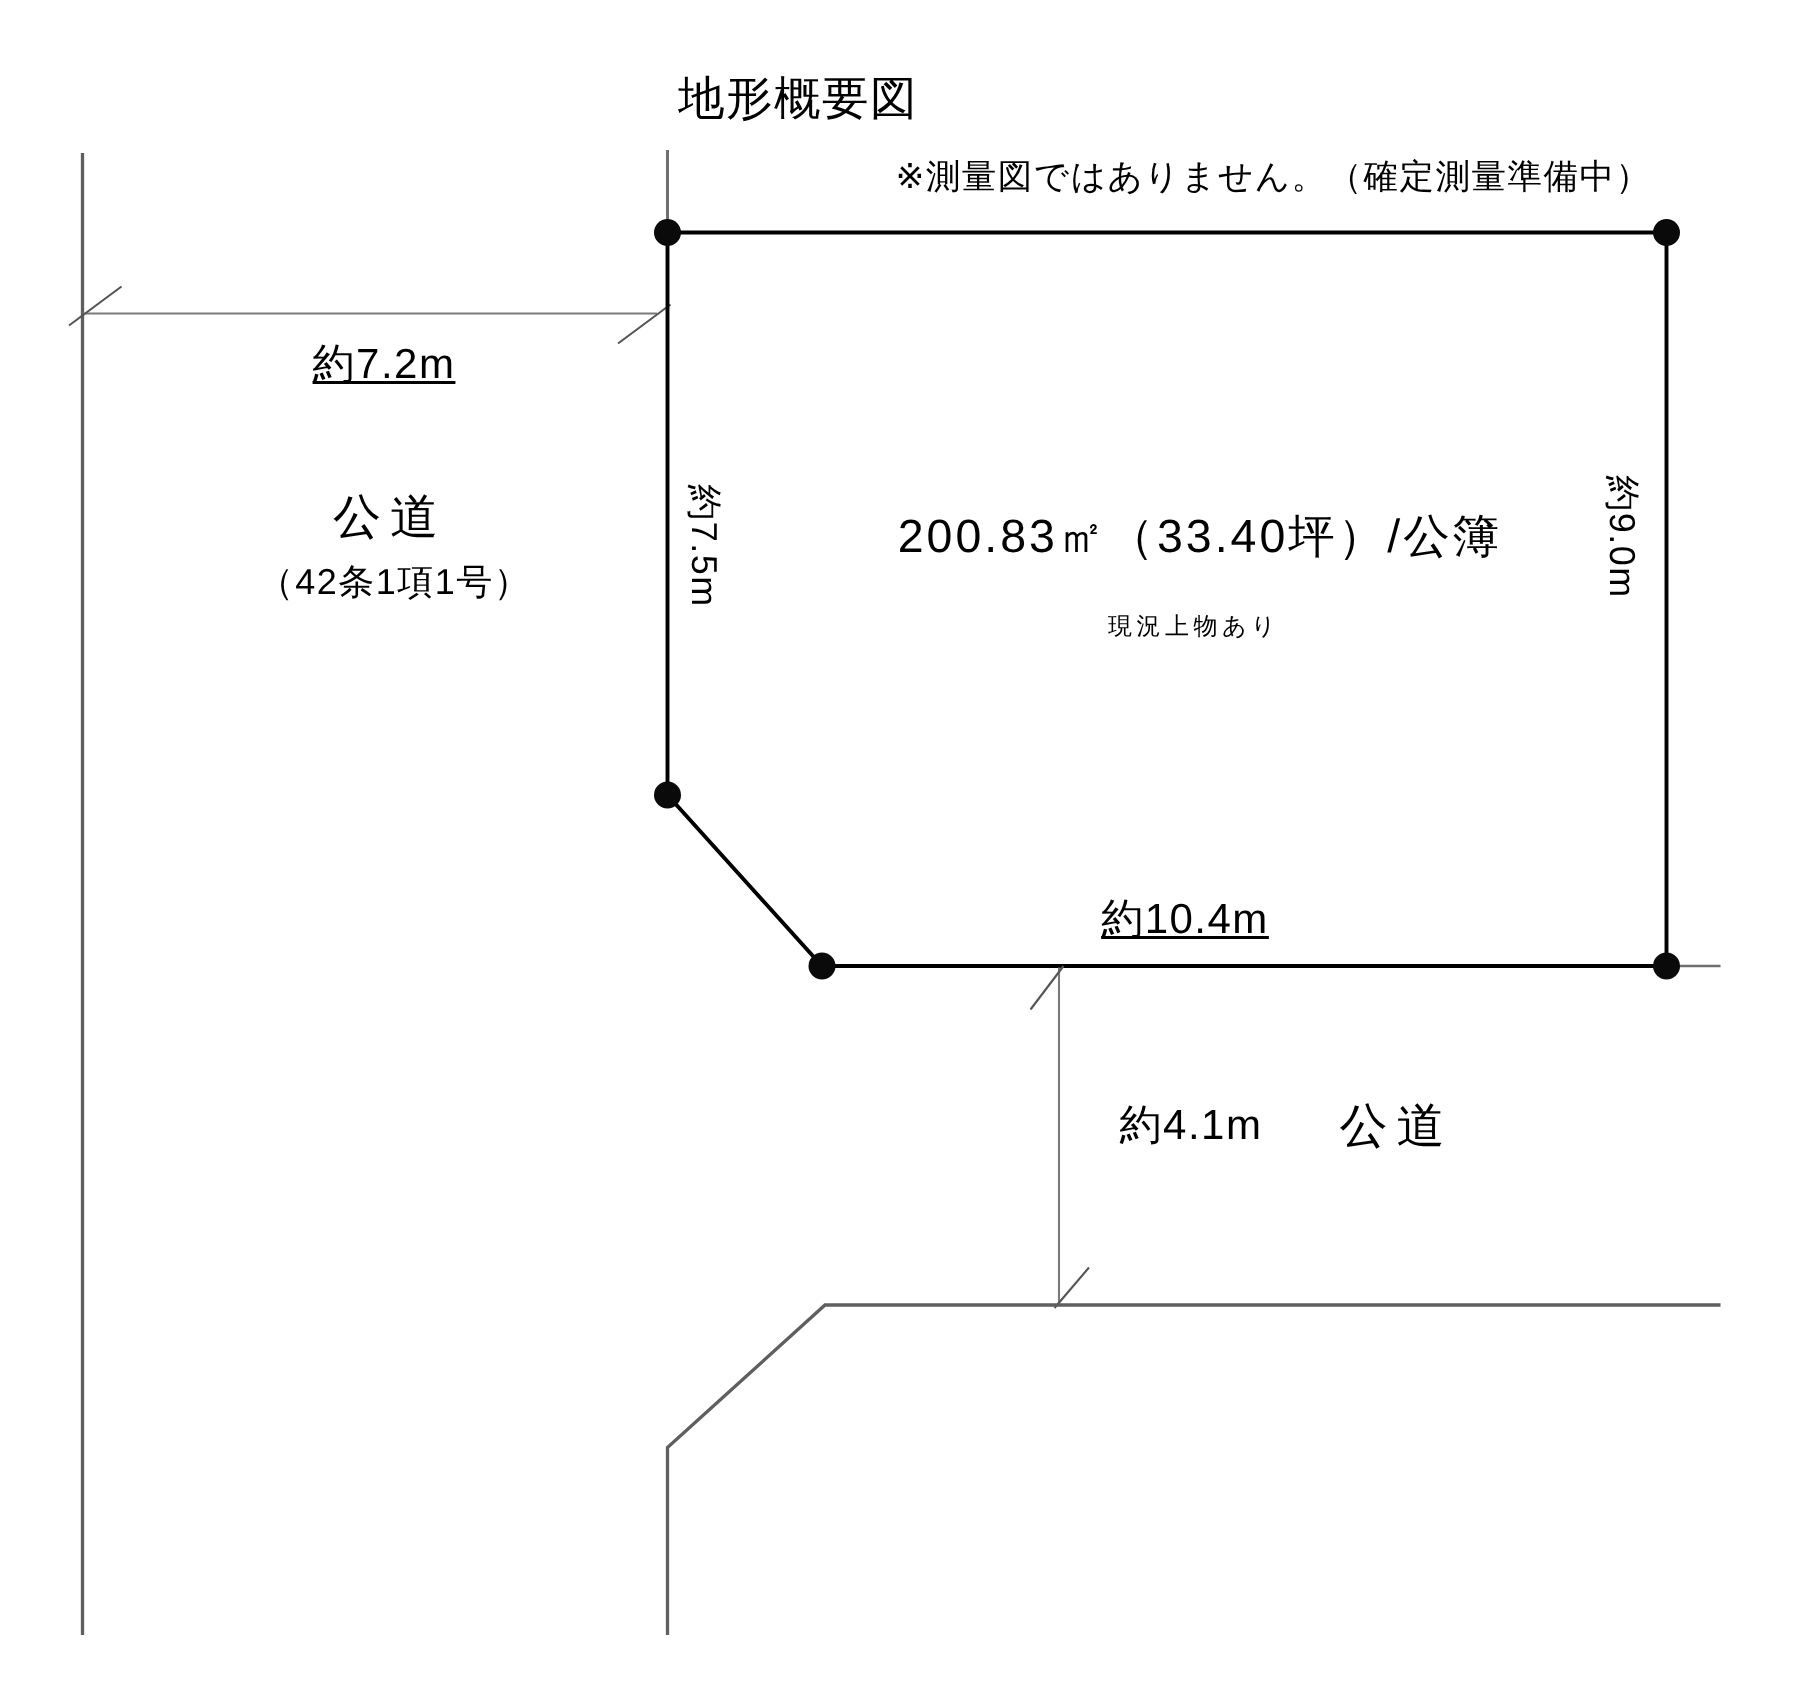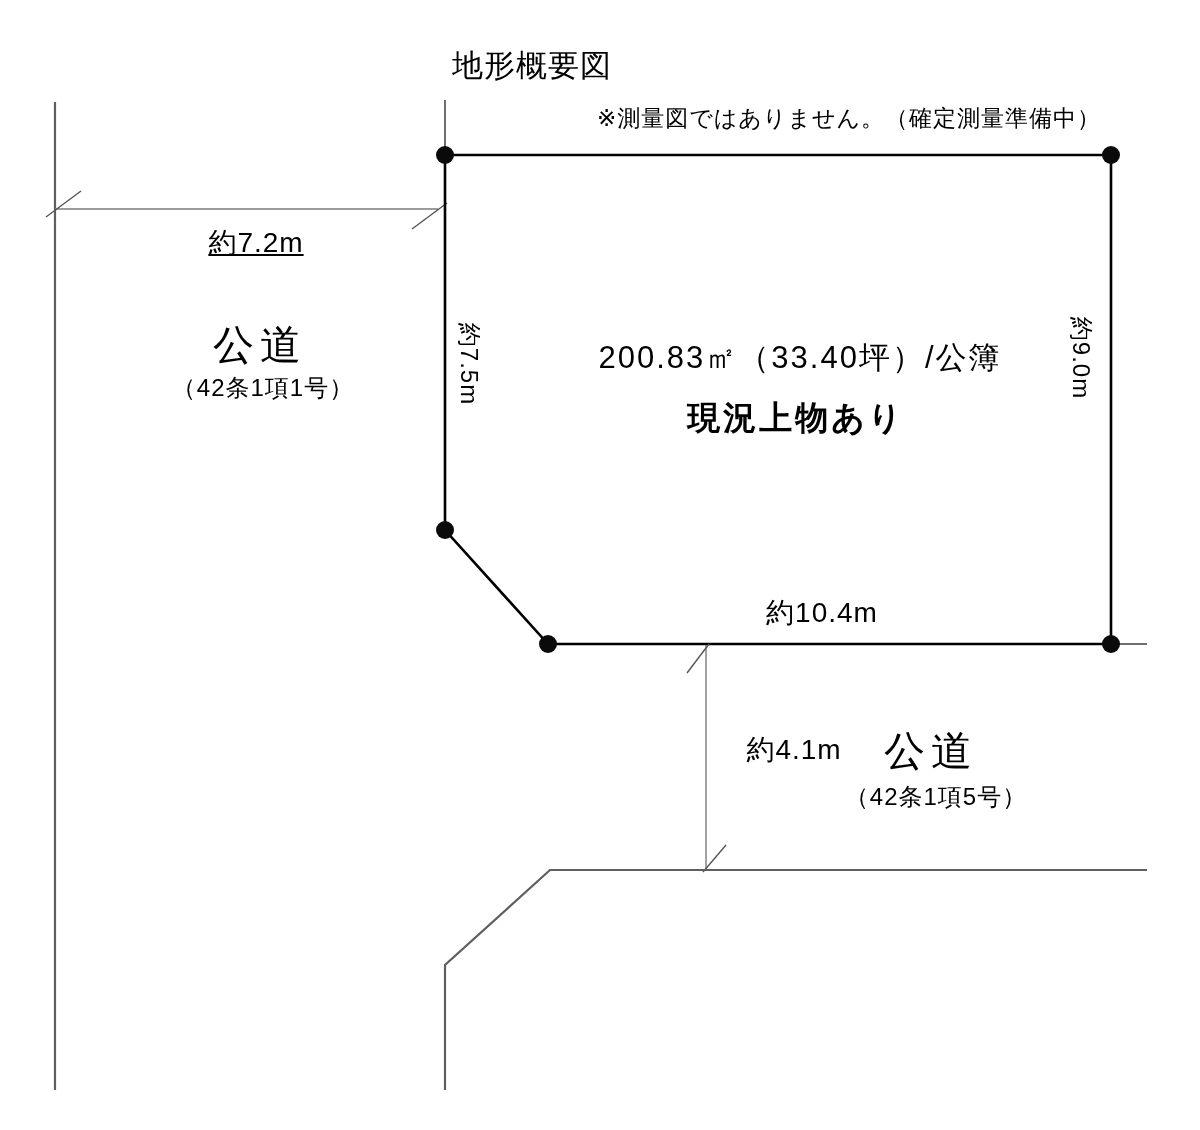--- a/index.html
+++ b/index.html
@@ -29,24 +29,24 @@
     white-space: nowrap;
     color: #000000;
     letter-spacing: 1px;
   }
   .lbl.vertical {
     transform: translate(-50%, -50%) rotate(90deg);
   }
   .title    { font-size: 31px; font-weight: 500; }
   .note     { font-size: 23px; font-weight: 500; }
   .area     { font-size: 31px; font-weight: 500; letter-spacing: 2px; }
-  .status   { font-size: 33px; font-weight: 700; letter-spacing: 3px; }
+  .status   { font-size: 16px; font-weight: 400; letter-spacing: 3px; }
   .dim      { font-size: 28px; font-weight: 500; }
   .dim-side { font-size: 24px; font-weight: 500; }
-  .road     { font-size: 41px; font-weight: 500; letter-spacing: 6px; }
+  .road     { font-size: 32px; font-weight: 500; letter-spacing: 6px; }
   .roadcls  { font-size: 24px; font-weight: 500; }
 </style>
 </head>
 <body>
 
 <div id="stage">
 
   <svg id="diagram-svg" viewBox="0 0 1200 1130">
 
     <line x1="55" y1="102" x2="55" y2="1090" stroke="#5f5f5f" stroke-width="2.2"></line>
@@ -75,23 +75,22 @@
   </svg>
 
   <div class="lbl note" style="left:849px;  top:118px;">※測量図ではありません。（確定測量準備中）</div>
   <div class="lbl title" style="left:532px;  top:66px;">地形概要図</div>
 
   <div class="lbl area" style="left:800px;  top:358px;">200.83㎡（33.40坪）/公簿</div>
   <div class="lbl status" style="left:796px;  top:418px;">現況上物あり</div>
 
   <div class="lbl dim-side vertical" style="left:469px;  top:364px;">約7.5m</div>
   <div class="lbl dim-side vertical" style="left:1081px; top:358px;">約9.0m</div>
-  <div class="lbl dim" style="left:822px;  top:613px;">約10.4m</div>
+  <div class="lbl dim" style="left:790px;  top:613px;text-decoration:underline;">約10.4m</div>
 
   <div class="lbl dim" style="left:256px;  top:243px;text-decoration:underline;">約7.2m</div>
   <div class="lbl road" style="left:260px;  top:345px;">公道</div>
   <div class="lbl roadcls" style="left:263px; top:388px;">（42条1項1号）</div>
 
   <div class="lbl dim" style="left:774px;  top:750px;margin-left:20px;">約4.1m</div>
   <div class="lbl road" style="left:931px;  top:751px;">公道</div>
-  <div class="lbl roadcls" style="left:936px; top:797px;">（42条1項5号）</div>
 
 </div>
 
 </body></html>

